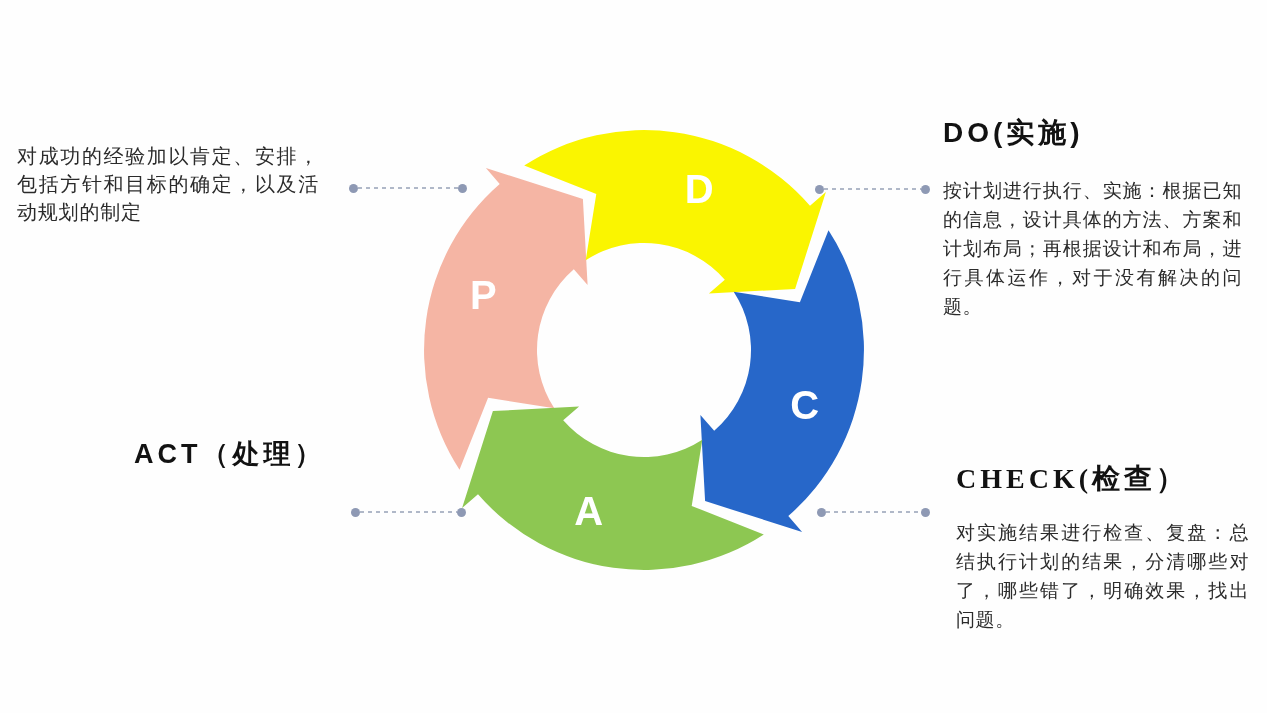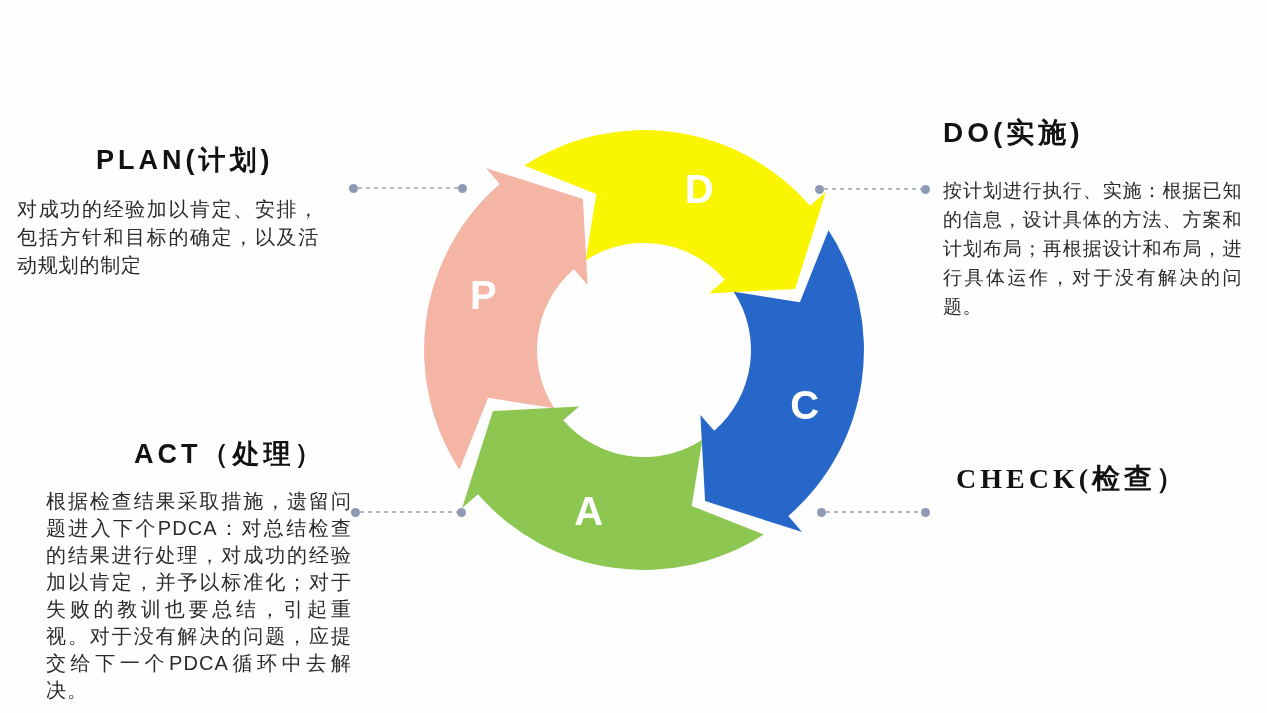--- a/index.html
+++ b/index.html
@@ -65,36 +65,35 @@
   #cycle-wrap { position:absolute; left:399px; top:105px; width:490px; height:490px; }
   #cycle-svg text {
     font-family:"Liberation Sans","DejaVu Sans",sans-serif;
     font-weight:bold;
   }
 </style>
 </head>
 <body>
 
 <div class="section" id="plan-section">
-  <h2>PLAN(计划)</h2>
   <p>对成功的经验加以肯定、安排，包括方针和目标的确定，以及活动规划的制定</p>
 </div>
 
 <div class="section" id="do-section">
   <h2>DO(实施)</h2>
   <p>按计划进行执行、实施：根据已知的信息，设计具体的方法、方案和计划布局；再根据设计和布局，进行具体运作，对于没有解决的问题。</p>
 </div>
 
 <div class="section" id="act-section">
   <h2>ACT（处理）</h2>
-  <p>根据检查结果采取措施，遗留问题进入下个PDCA：对总结检查的结果进行处理，对成功的经验加以肯定，并予以标准化；对于失败的教训也要总结，引起重视。对于没有解决的问题，应提交给下一个PDCA循环中去解决。</p>
 </div>
 
 <div class="section" id="check-section">
   <h2>CHECK(检查）</h2>
+  <p>对实施结果进行检查、复盘：总结执行计划的结果，分清哪些对了，哪些错了，明确效果，找出问题。</p>
 </div>
 
 <div class="connector" id="connector-plan">
   <span class="dot"></span>
   <span class="dash"></span>
   <span class="dot"></span>
 </div>
 <div class="connector" id="connector-do">
   <span class="dot"></span>
   <span class="dash"></span>

